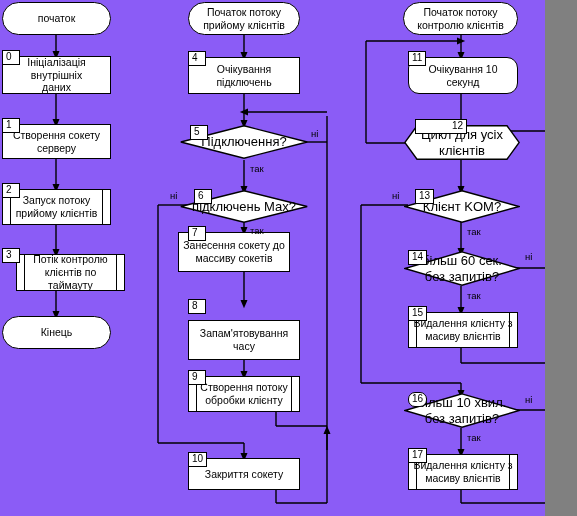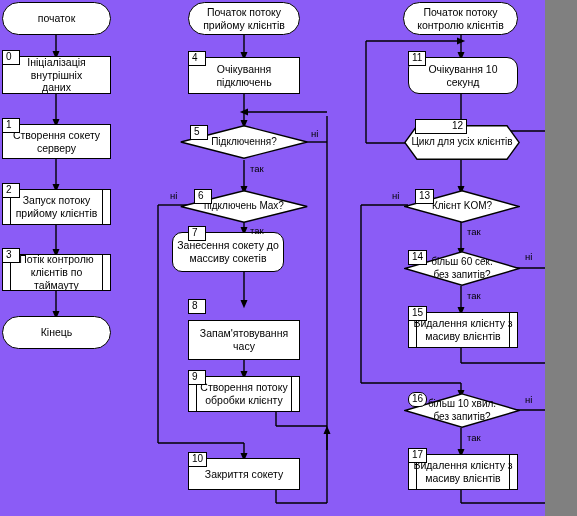--- a/index.html
+++ b/index.html
@@ -75,21 +75,21 @@
   .shape-wrap .txt {
     position: absolute;
     left: 0;
     top: 0;
     right: 0;
     bottom: 0;
     display: flex;
     align-items: center;
     justify-content: center;
     text-align: center;
-    font-size: 10px;
+    font-size: 13px;
     color: #000000;
     line-height: 1.22;
     white-space: pre-line;
   }
   
   .tag {
     position: absolute;
     background: #ffffff;
     border: 1px solid #000000;
     font-size: 10px;
@@ -209,21 +209,21 @@
 серверу</span>
   </div>
   <div class="tag" style="left:2px; top:118px;">1</div>
 
   <div class="node predef" style="left:2px; top:189px; width:109px; height:36px;">
     <span class="txt">Запуск потоку
 прийому клієнтів</span>
   </div>
   <div class="tag" style="left:2px; top:183px;">2</div>
 
-  <div class="node predef" style="left:2px; top:254px; width:109px; height:37px;">
+  <div class="node predef" style="left:16px; top:254px; width:109px; height:37px;">
     <span class="txt">Потік контролю
 клієнтів по таймауту</span>
   </div>
   <div class="tag" style="left:2px; top:248px;">3</div>
 
   <div class="node term" style="left:2px; top:316px; width:109px; height:33px;">
     <span class="txt">Кінець</span>
   </div>
 
   <div class="node term" style="left:188px; top:2px; width:112px; height:33px;">
@@ -249,21 +249,21 @@
   <div class="shape-wrap" style="left:180px; top:190px; width:128px; height:33px;">
     <svg viewBox="0 0 128 33" width="128" height="33" xmlns="http://www.w3.org/2000/svg">
       <polygon points="64,0.8 127.2,16.5 64,32.2 0.8,16.5" fill="#ffffff" stroke="#000" stroke-width="1.4"></polygon>
     </svg>
     <span class="txt">підключень Max?</span>
   </div>
   <div class="tag" style="left:194px; top:189px;">6</div>
   <div class="edgelbl" style="left:170px; top:190px;">ні</div>
   <div class="edgelbl" style="left:250px; top:225px;">так</div>
 
-  <div class="node" style="left:172px; top:232px; width:112px; height:40px;border-radius:10px;">
+  <div class="node" style="left:178px; top:232px; width:112px; height:40px;">
     <span class="txt">Занесення сокету до
 массиву сокетів</span>
   </div>
   <div class="tag" style="left:188px; top:226px;">7</div>
 
   <div class="node" style="left:188px; top:320px; width:112px; height:40px;">
     <span class="txt">Запам'ятовування часу</span>
   </div>
   <div class="tag" style="left:188px; top:299px;">8</div>
 

